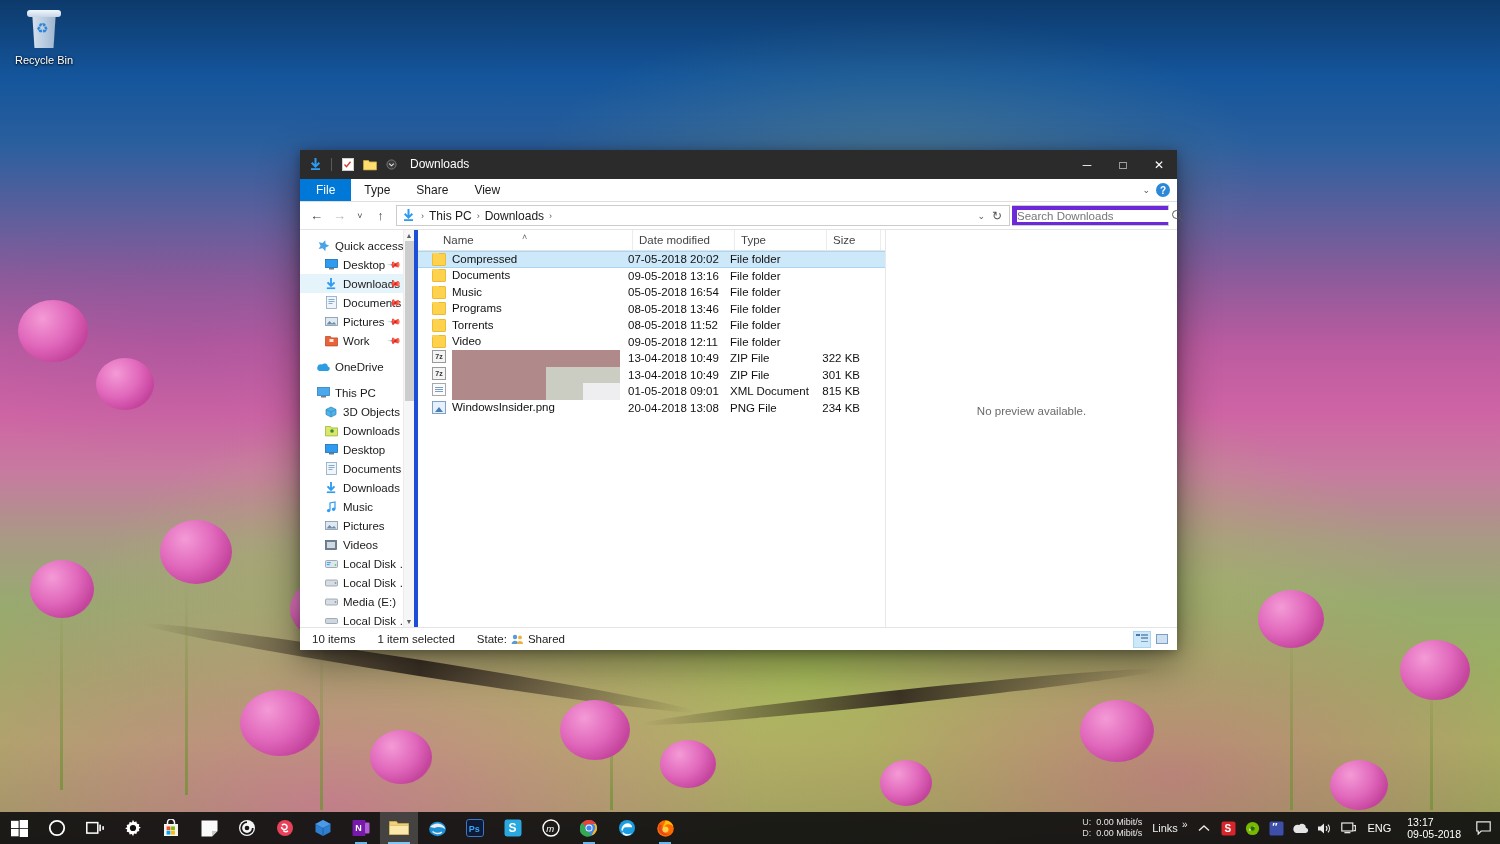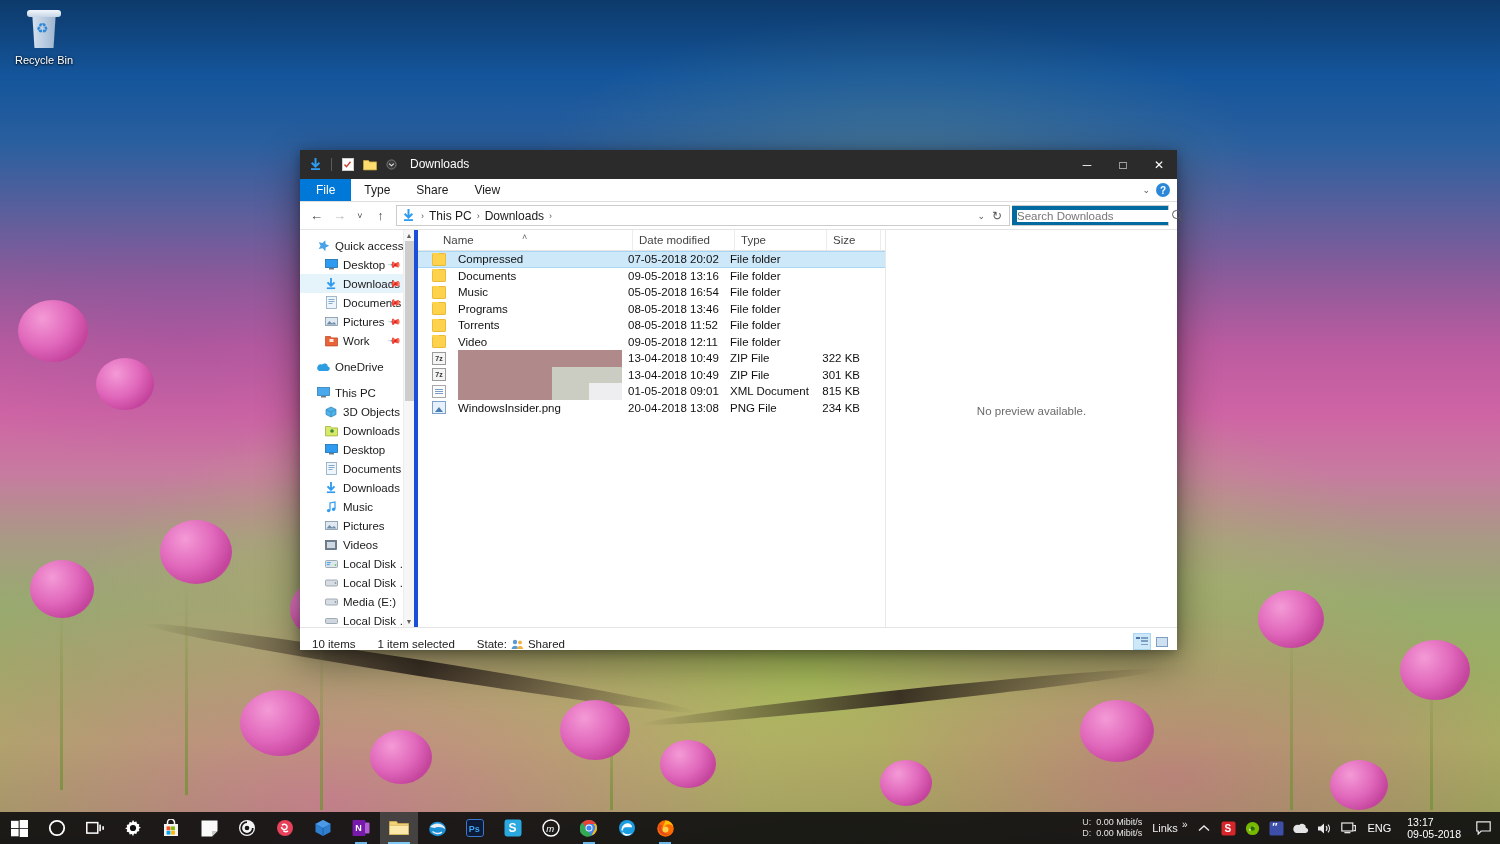--- a/index.html
+++ b/index.html
@@ -250,21 +250,21 @@
     display: flex;
     align-items: center;
     gap: 7px;
     padding-right: 3px;
   }
   #searchbox {
     width: 157px;
     height: 21px;
     border: 1px solid #cccccc;
     border-left: none;
-    background: #0369a1;
+    background: #6d28d9;
     display: flex;
     align-items: center;
     padding: 0 5px;
   }
   #searchbox input {
     border: none;
     outline: none;
     flex: 1;
     font-size: 11.5px;
     font-family: "Liberation Sans", sans-serif;
@@ -421,22 +421,21 @@
     background: #cde8f9;
     border-top: 1px solid #a9d6f2;
     border-bottom: 1px solid #a9d6f2;
     height: 16.5px;
   }
   .cell {
     padding-left: 6px;
     overflow: hidden;
     white-space: nowrap;
     display: flex;
-    align-items: center;
-    gap: 12px;
+    gap: 6px;
   }
   .cell.name { width: 196px; }
   .cell.date { width: 102px; }
   .cell.type { width: 92px; }
   .cell.size { width: 54px; justify-content: flex-end; padding-right: 10px; }
   .fico {
     width: 14px; height: 13px;
     flex: none;
     position: relative;
   }
@@ -509,21 +508,21 @@
     font-size: 11.5px;
     color: #6a6a6a;
     flex: none;
   }
 
   
   #statusbar {
     height: 23px;
     border-top: 1px solid #e4e4e4;
     display: flex;
-    align-items: flex-end;
+    align-items: center;
     padding: 0 6px 0 12px;
     font-size: 11.5px;
     color: #222;
     flex: none;
     background: #fff;
   }
   .status-seg { margin-right: 22px; display:flex; align-items:center; gap:4px; }
   #view-btns {
     margin-left: auto;
     display: flex;

